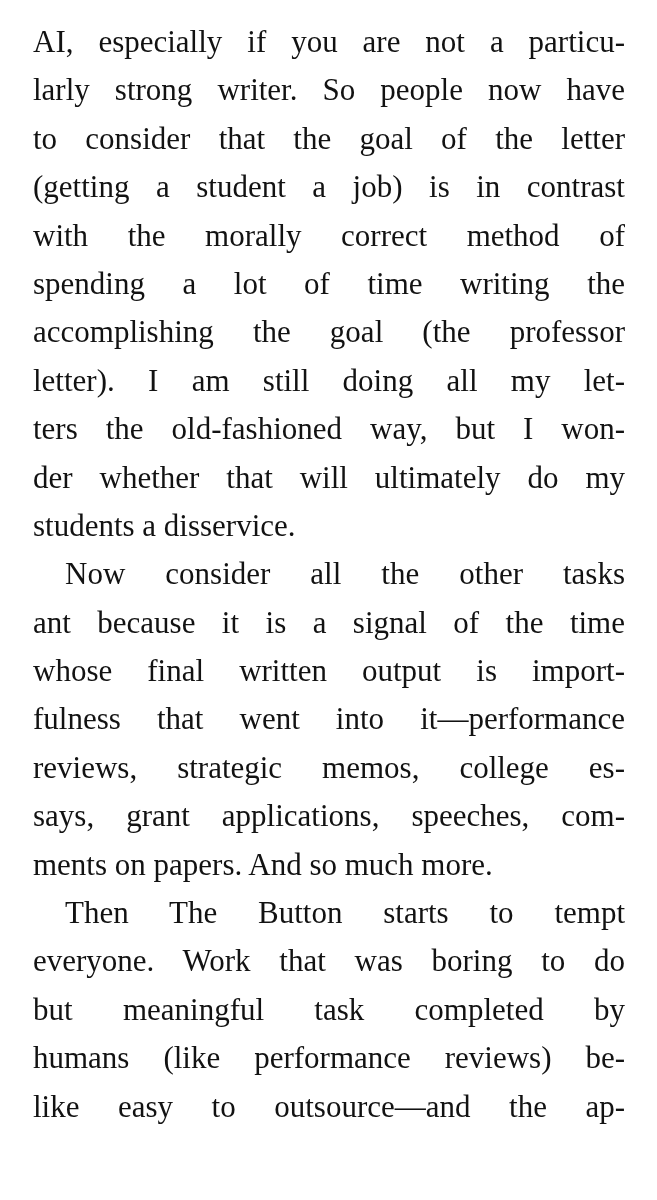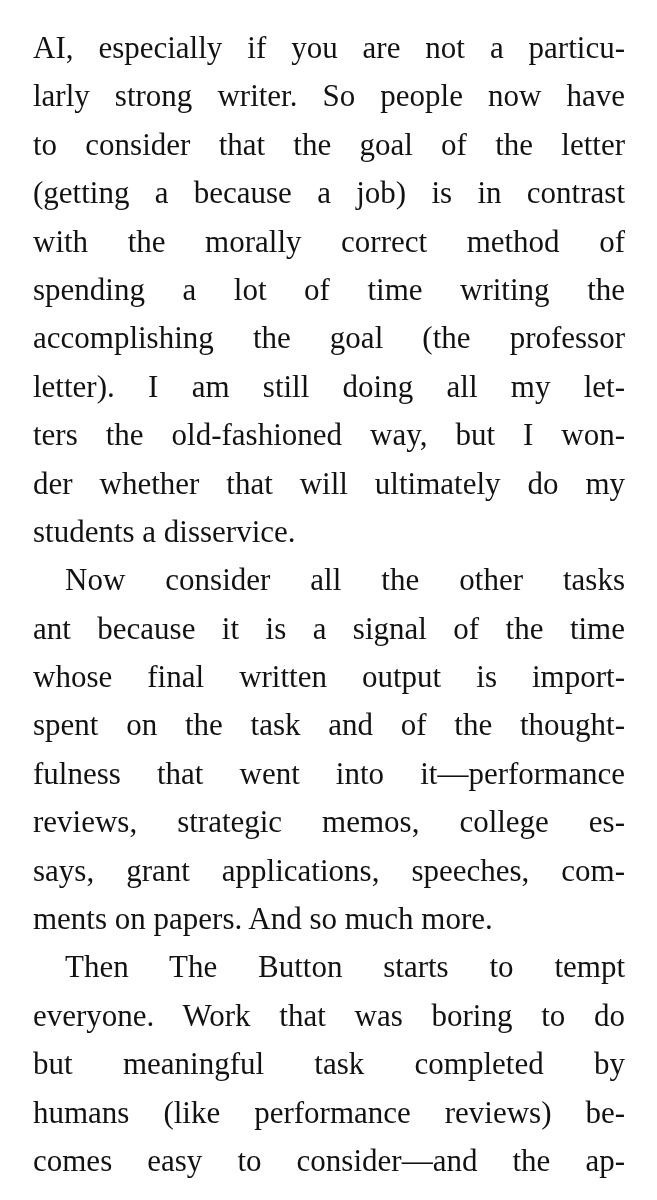--- a/index.html
+++ b/index.html
@@ -23,21 +23,20 @@
   }
   .text-column {
     position: absolute;
     left: 33px;
     top: 18px;
     width: 592px;
     font-family: "Liberation Serif", "DejaVu Serif", serif;
     font-size: 31px;
     line-height: 48.4px;
     color: #121212;
-    margin-top: 6px;
     -webkit-font-smoothing: antialiased;
   }
   .text-line {
     height: 48.4px;
     overflow: hidden;
     text-align: justify;
     text-align-last: justify;
   }
   .text-line.no-justify {
     text-align: center;
@@ -48,35 +47,34 @@
   }
 </style>
 </head>
 <body style="background: rgb(255, 255, 255);">
 
 <div class="page">
   <div class="text-column" id="text-column" style="color: rgb(18, 18, 18);">
       <div class="text-line">AI, especially if you are not a particu-</div>
       <div class="text-line">larly strong writer. So people now have</div>
       <div class="text-line">to consider that the goal of the letter</div>
-      <div class="text-line">(getting a because a job) is in contrast</div>
+      <div class="text-line">(getting a student a job) is in contrast</div>
       <div class="text-line">with the morally correct method of</div>
       <div class="text-line">spending a lot of time writing the</div>
       <div class="text-line">accomplishing the goal (the professor</div>
       <div class="text-line">letter). I am still doing all my let-</div>
       <div class="text-line">ters the old-fashioned way, but I won-</div>
       <div class="text-line">der whether that will ultimately do my</div>
       <div class="text-line no-justify">students a disservice.</div>
       <div class="text-line indent">Now consider all the other tasks</div>
       <div class="text-line">ant because it is a signal of the time</div>
       <div class="text-line">whose final written output is import-</div>
-      <div class="text-line">spent on the task and of the thought-</div>
       <div class="text-line">fulness that went into it—performance</div>
       <div class="text-line">reviews, strategic memos, college es-</div>
       <div class="text-line">says, grant applications, speeches, com-</div>
       <div class="text-line no-justify">ments on papers. And so much more.</div>
       <div class="text-line indent">Then The Button starts to tempt</div>
       <div class="text-line">everyone. Work that was boring to do</div>
       <div class="text-line">but meaningful task completed by</div>
       <div class="text-line">humans (like performance reviews) be-</div>
-      <div class="text-line">comes easy to consider—and the ap-</div>
+      <div class="text-line">like easy to outsource—and the ap-</div>
     </div>
 </div>
 
 </body></html>

